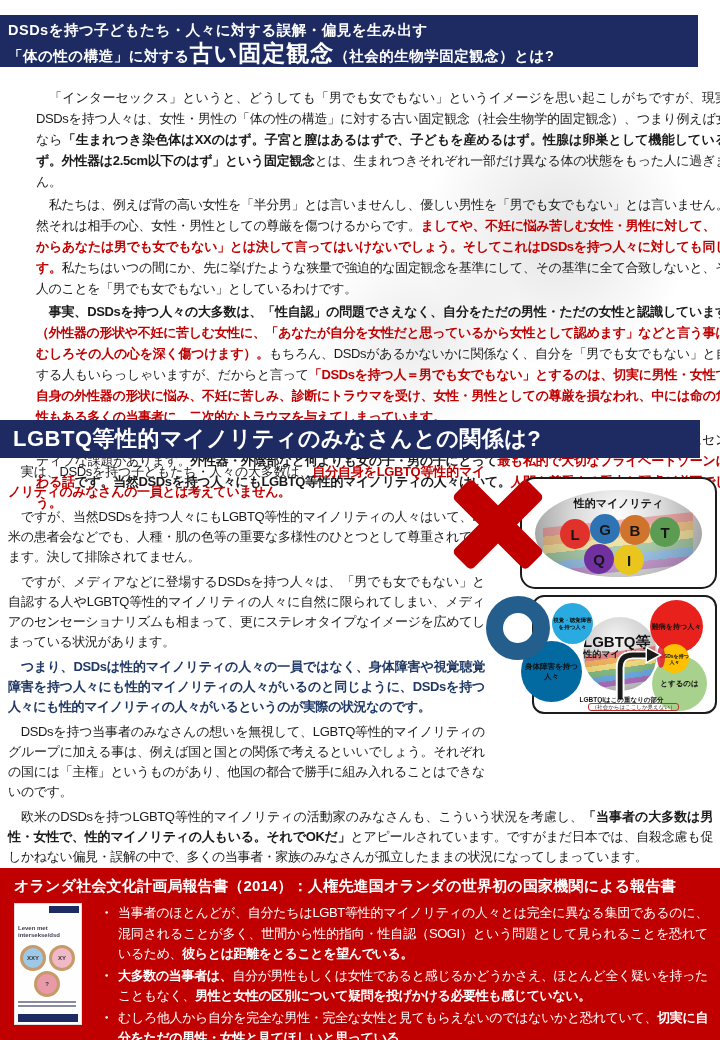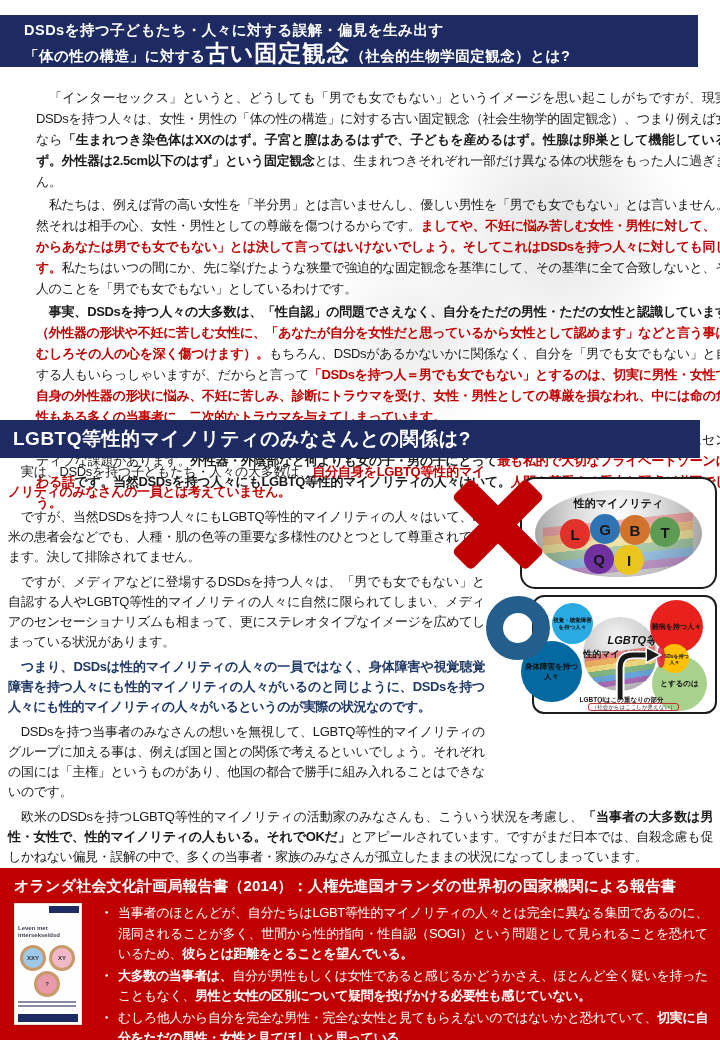--- a/index.html
+++ b/index.html
@@ -13,28 +13,28 @@
   
   .bg-photo{
     position:absolute;left:290px;top:75px;width:430px;height:350px;pointer-events:none;
     background:
       radial-gradient(ellipse 45% 55% at 62% 45%, rgba(60,60,60,.14), rgba(0,0,0,0) 70%),
       radial-gradient(ellipse 35% 40% at 30% 75%, rgba(60,60,60,.10), rgba(0,0,0,0) 70%);
   }
   
   .hdr1{
     position:absolute;left:0;top:15px;width:698px;height:52px;background:var(--navy);
-    color:#fff;padding:5px 0 0 24px;box-sizing:border-box;
+    color:#fff;padding:5px 0 0 8px;box-sizing:border-box;
   }
   .hdr1 .l1{font-size:14.5px;font-weight:bold;line-height:20px;letter-spacing:.5px;}
   .hdr1 .l2{font-size:14.5px;font-weight:bold;line-height:27px;letter-spacing:.5px;}
   .hdr1 .l2 .big{font-size:23px;letter-spacing:1px;}
   .hdr2{
     position:absolute;left:0;top:420px;width:700px;height:38px;background:var(--navy);
-    color:#fff;font-size:19px;font-weight:bold;line-height:38px;padding-left:13px;box-sizing:border-box;letter-spacing:.5px;
+    color:#fff;font-size:22px;font-weight:bold;line-height:38px;padding-left:13px;box-sizing:border-box;letter-spacing:.5px;
   }
   
   .sec1{position:absolute;left:8px;top:87px;width:705px;margin-left:28px;}
   .sec2{position:absolute;left:8px;top:462px;width:705px;}
   .para{margin:0 0 2px 0;font-size:13px;line-height:21px;text-align:justify;letter-spacing:-.4px;}
   .sec2 .para{line-height:20px;margin-bottom:5px;}
   .sec2 .para.narrow{padding-right:228px;}
   .run-n{font-weight:normal;}
   .run-b{font-weight:bold;}
   .run-r{font-weight:bold;color:var(--red);}
@@ -57,21 +57,21 @@
   .ellipse1 .rainbow{position:absolute;left:8px;top:30px;width:150px;height:52px;opacity:.35;transform:skewY(-6deg);
     background:linear-gradient(180deg,#e53935 0%,#e53935 17%,#fb8c00 17%,#fb8c00 34%,#fdd835 34%,#fdd835 50%,#43a047 50%,#43a047 67%,#1e88e5 67%,#1e88e5 84%,#8e24aa 84%,#8e24aa 100%);}
   .ellipse1 .cap{position:absolute;top:6px;left:0;right:0;text-align:center;font-size:11px;font-weight:bold;color:#111;letter-spacing:0;}
   .lcircle{position:absolute;width:30px;height:30px;border-radius:50%;display:flex;align-items:center;justify-content:center;
     font-size:15px;font-weight:bold;color:#161616;}
   
   .sphere{position:absolute;left:49px;top:20px;width:74px;height:74px;border-radius:50%;overflow:hidden;
     background:radial-gradient(circle at 45% 30%, #f5f5f5 0%, #cfcfcf 50%, #9a9a9a 100%);}
   .sphere .rainbow{position:absolute;left:2px;top:34px;width:70px;height:34px;opacity:.55;transform:skewY(-8deg);
     background:linear-gradient(180deg,#e53935 0%,#e53935 17%,#fb8c00 17%,#fb8c00 34%,#fdd835 34%,#fdd835 50%,#43a047 50%,#43a047 67%,#1e88e5 67%,#1e88e5 84%,#8e24aa 84%,#8e24aa 100%);}
-  .sphere .t1{position:absolute;top:16px;left:0;right:0;text-align:right;font-size:11px;font-weight:bold;color:#111;font-style:italic;}
+  .sphere .t1{position:absolute;top:16px;left:0;right:0;text-align:left;font-size:15px;font-weight:bold;color:#111;}
   .sphere .t2{position:absolute;top:31px;left:0;right:0;text-align:center;font-size:9px;font-weight:bold;color:#111;}
   .vcircle{position:absolute;border-radius:50%;display:flex;align-items:center;justify-content:center;text-align:center;
     font-weight:bold;color:#111;}
   .vc-eyes{left:18px;top:6px;width:41px;height:41px;font-size:5.5px;line-height:6.5px;z-index:2;}
   .vc-illness{left:116px;top:3px;width:53px;height:53px;font-size:7px;line-height:9px;z-index:1;}
   .vc-physical{left:-13px;top:44px;width:61px;height:61px;font-size:7.5px;line-height:10px;z-index:2;}
   .vc-dsd{left:126px;top:47px;width:29px;height:29px;font-size:5px;line-height:6px;z-index:3;}
   .vc-infertility{left:118px;top:59px;width:55px;height:55px;font-size:7.5px;line-height:10px;z-index:1;}
   .lens{position:absolute;left:123px;top:49px;width:8px;height:22px;border-radius:50%;background:#d81b3c;opacity:.85;z-index:4;}
   .arrow-svg{position:absolute;left:0;top:0;width:100%;height:100%;z-index:5;pointer-events:none;}

